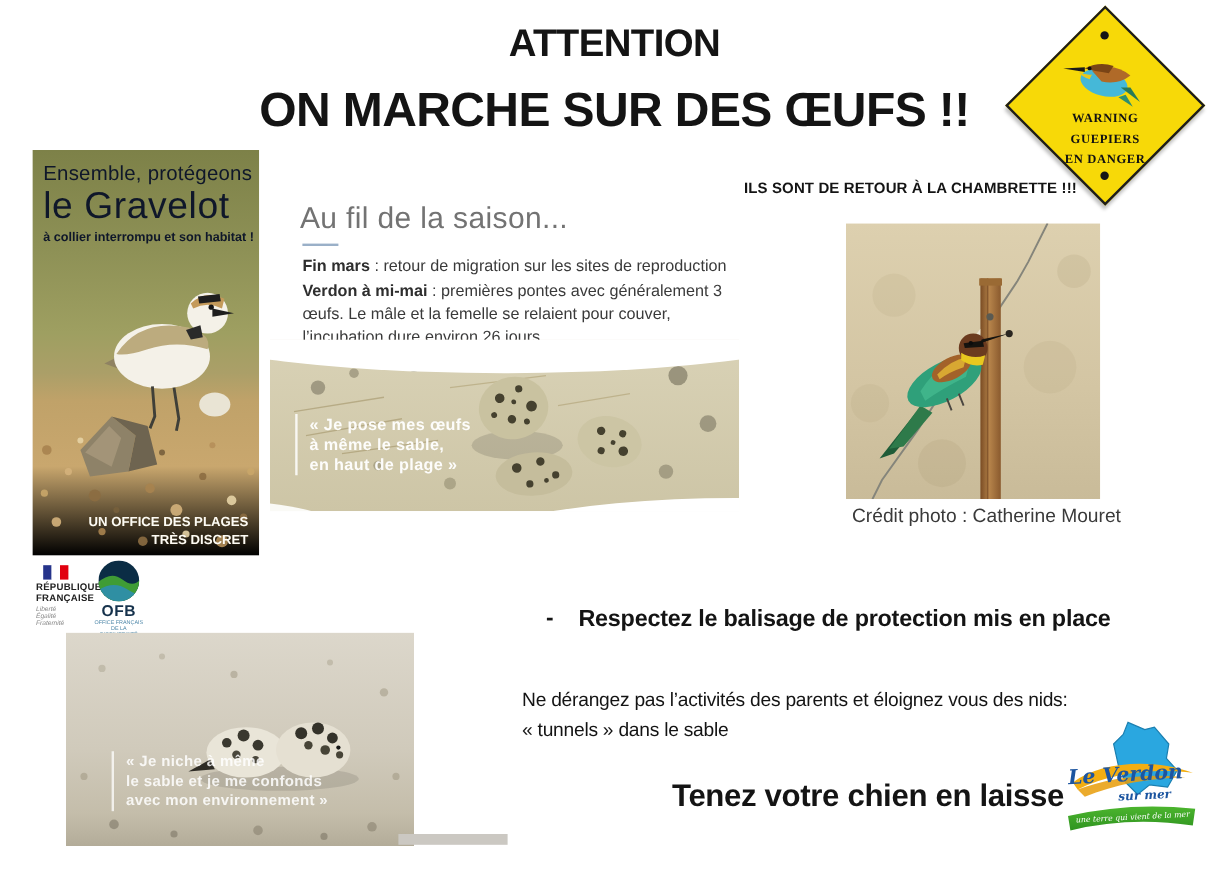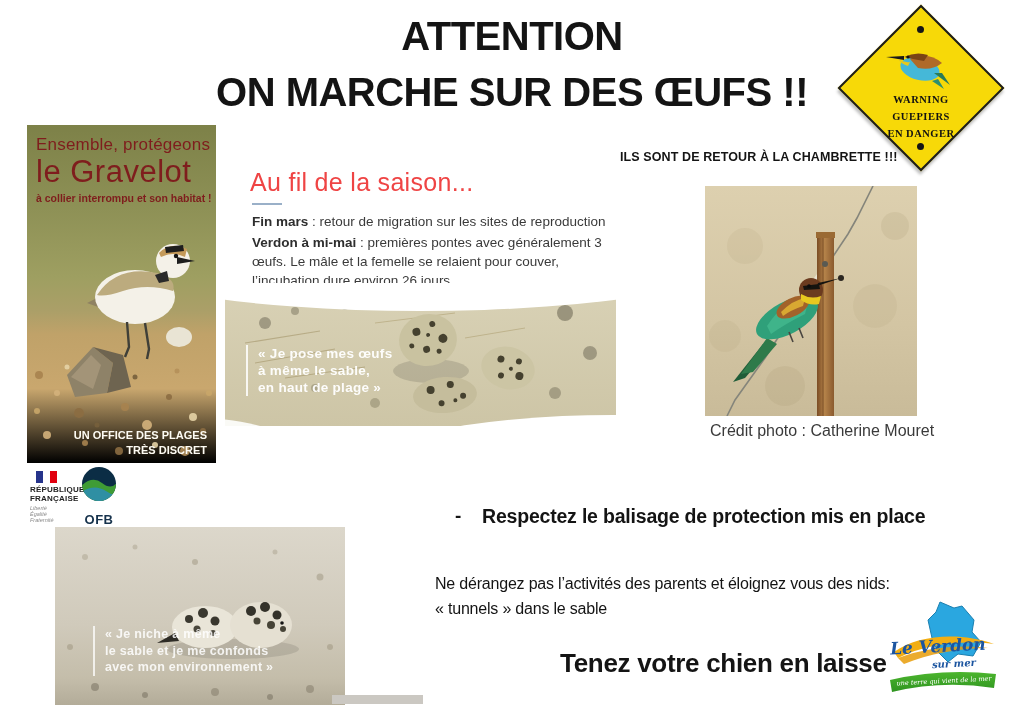--- a/index.html
+++ b/index.html
@@ -3,58 +3,58 @@
 <meta charset="utf-8">
 <style>
   * { margin:0; padding:0; box-sizing:border-box; }
   html,body { background:#ffffff; }
   #page { position:relative; width:1024px; height:724px; background:#ffffff; overflow:hidden;
           font-family:"Liberation Sans", sans-serif; color:#141414; }
   .abs { position:absolute; }
 
   
   .title { left:0; top:8px; width:1024px; text-align:center; font-weight:bold; letter-spacing:-0.5px; }
-  .title .t1 { font-size:40px; line-height:56px; }
+  .title .t1 { font-size:32px; line-height:56px; }
   .title .t2 { font-size:40px; line-height:56px; }
 
   
   .sign { left:838px; top:5px; width:166px; height:166px; }
   .sign .diamond { position:absolute; left:24px; top:24px; width:118px; height:118px;
                    background:#F7D908; border:2px solid #1c1c1c; transform:rotate(45deg);
                    box-shadow:2px 3px 3px rgba(0,0,0,.25); }
   .sign .screw { position:absolute; width:7px; height:7px; border-radius:50%; background:#151515; left:79px; }
   .sign .screw.top { top:21px; } .sign .screw.bot { top:138px; }
   .sign .sign-bird { position:absolute; left:46px; top:38px; }
   .sign .sign-text { position:absolute; left:0; top:86px; width:166px; text-align:center;
                      font-family:"Liberation Serif", serif; font-weight:bold; font-size:10.5px;
                      line-height:17px; color:#121212; letter-spacing:.5px; }
 
   
   .poster { left:27px; top:125px; width:189px; height:338px; }
   .poster svg { position:absolute; left:0; top:0; }
-  .poster .head { position:absolute; left:9px; top:10px; width:180px; color:#7f1d1d; }
+  .poster .head { position:absolute; left:9px; top:10px; width:180px; color:#0f172a; }
   .poster .h1 { font-size:17px; font-weight:400; letter-spacing:.2px; }
   .poster .h2 { font-size:31px; font-weight:400; letter-spacing:.5px; line-height:34px; }
   .poster .h3 { font-size:10.5px; font-weight:bold; margin-top:3px; }
   .poster .cap { position:absolute; right:9px; top:303px; width:170px; text-align:right;
                  color:#fdfbf4; font-weight:bold; font-size:11px; line-height:15px;
                  text-shadow:0 0 2px rgba(90,70,30,.35); }
 
   
   .rf-logo { left:30px; top:471px; width:50px; }
   .rf-flag { width:21px; height:12px; display:flex; margin-left:6px; }
   .rf-flag span { flex:1; }
   .rf-name { font-size:8px; font-weight:bold; color:#222; line-height:9px; margin-top:2px; letter-spacing:.2px; }
   .rf-motto { font-size:5.5px; font-style:italic; color:#8a8a8a; line-height:6px; margin-top:2px; }
   .ofb-logo { left:78px; top:467px; width:42px; text-align:center; }
-  .ofb-acr { font-size:13px; font-weight:bold; color:#16324c; letter-spacing:.5px; margin-top:11px; }
+  .ofb-acr { font-size:13px; font-weight:bold; color:#16324c; letter-spacing:.5px; margin-top:0; }
   .ofb-sub { font-size:4.5px; color:#4c86a8; line-height:5px; }
 
   
-  .season-h { left:250px; top:168px; font-size:25px; color:#ef4444; letter-spacing:.3px; }
+  .season-h { left:250px; top:168px; font-size:25px; color:#737373; letter-spacing:.3px; }
   .season-u { left:252px; top:203px; width:30px; height:2px; background:#9ab0c8; }
   .season-p1 { left:252px; top:212px; width:372px; font-size:13.5px; color:#3a3a3a; line-height:19px; }
   .season-p2 { left:252px; top:233px; width:372px; font-size:13.5px; color:#3a3a3a; line-height:19px; }
   .season-p1 b, .season-p2 b { color:#2e2e2e; }
 
   
   .eggs-photo { left:225px; top:283px; width:391px; height:143px; overflow:hidden; }
   .eggs-photo svg { position:absolute; left:0; top:0; }
   .egg-quote { position:absolute; left:21px; top:62px; padding-left:10px;
                border-left:2px solid rgba(255,255,255,.85);

